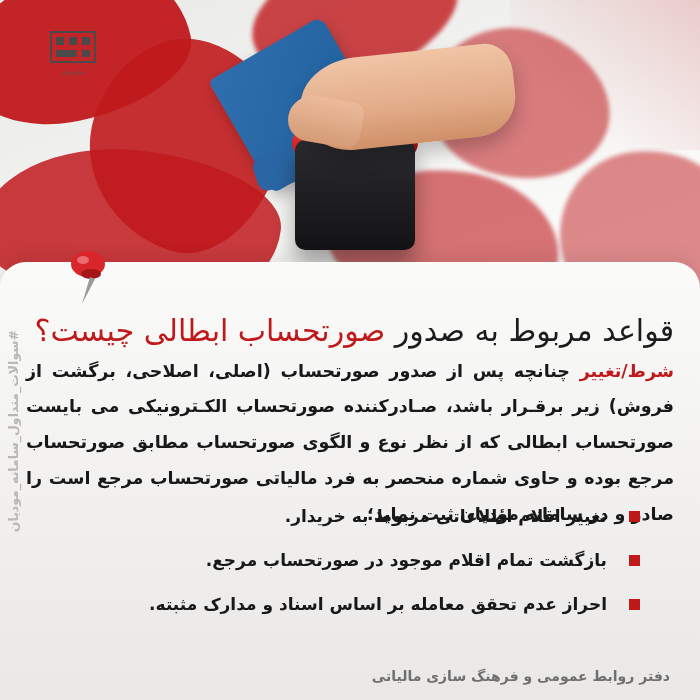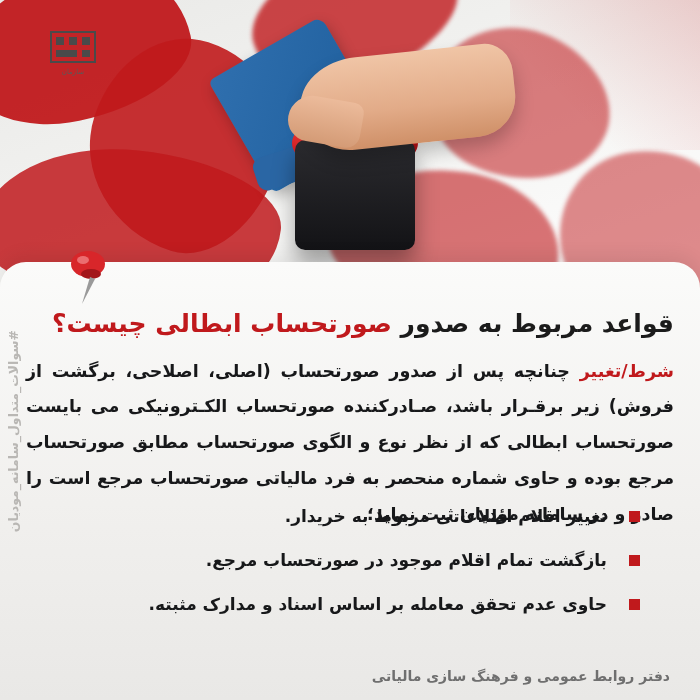--- a/index.html
+++ b/index.html
@@ -96,21 +96,21 @@
     background:linear-gradient(180deg,#fbfbfa 0%,#f1f0ee 55%,#e9e8e6 100%);
     border-radius:26px 26px 0 0;
     box-shadow:0 -6px 18px rgba(0,0,0,.08);
   }
   .pin{
     position:absolute;left:62px;top:248px;width:58px;height:62px;
   }
   .title{
     position:absolute;right:26px;top:26px;width:640px;
     text-align:right;direction:rtl;
-    font-size:25px;font-weight:bold;color:#1b1b1b;
+    font-size:30px;font-weight:normal;color:#1b1b1b;
     line-height:1.5;
   }
   .title .hl{color:#c0191c;}
   .para{
     position:absolute;right:26px;top:74px;width:648px;
     text-align:justify;direction:rtl;
     font-size:17.5px;line-height:2.05;color:#17181a;font-weight:bold;
   }
   .para .hl{color:#c0191c;}
   .bullets{
@@ -193,21 +193,21 @@
       <div class="bullet">
         <span class="sq"></span>
         <span class="txt">تغییر اقلام اطلاعاتی مربوط به خریدار.</span>
       </div>
       <div class="bullet">
         <span class="sq"></span>
         <span class="txt">بازگشت تمام اقلام موجود در صورتحساب مرجع.</span>
       </div>
       <div class="bullet">
         <span class="sq"></span>
-        <span class="txt">حاوی عدم تحقق معامله بر اساس اسناد و مدارک مثبته.</span>
+        <span class="txt">احراز عدم تحقق معامله بر اساس اسناد و مدارک مثبته.</span>
       </div>
     </div>
 
     <div class="footer">دفتر روابط عمومی و فرهنگ سازی مالیاتی</div>
   </div>
 
   <div class="pin">
     <svg width="58" height="62" viewBox="0 0 58 62">
       <ellipse cx="26" cy="16" rx="17" ry="13" fill="#d8262a"></ellipse>
       <ellipse cx="21" cy="12" rx="6" ry="4" fill="#f07f82" opacity=".8"></ellipse>

